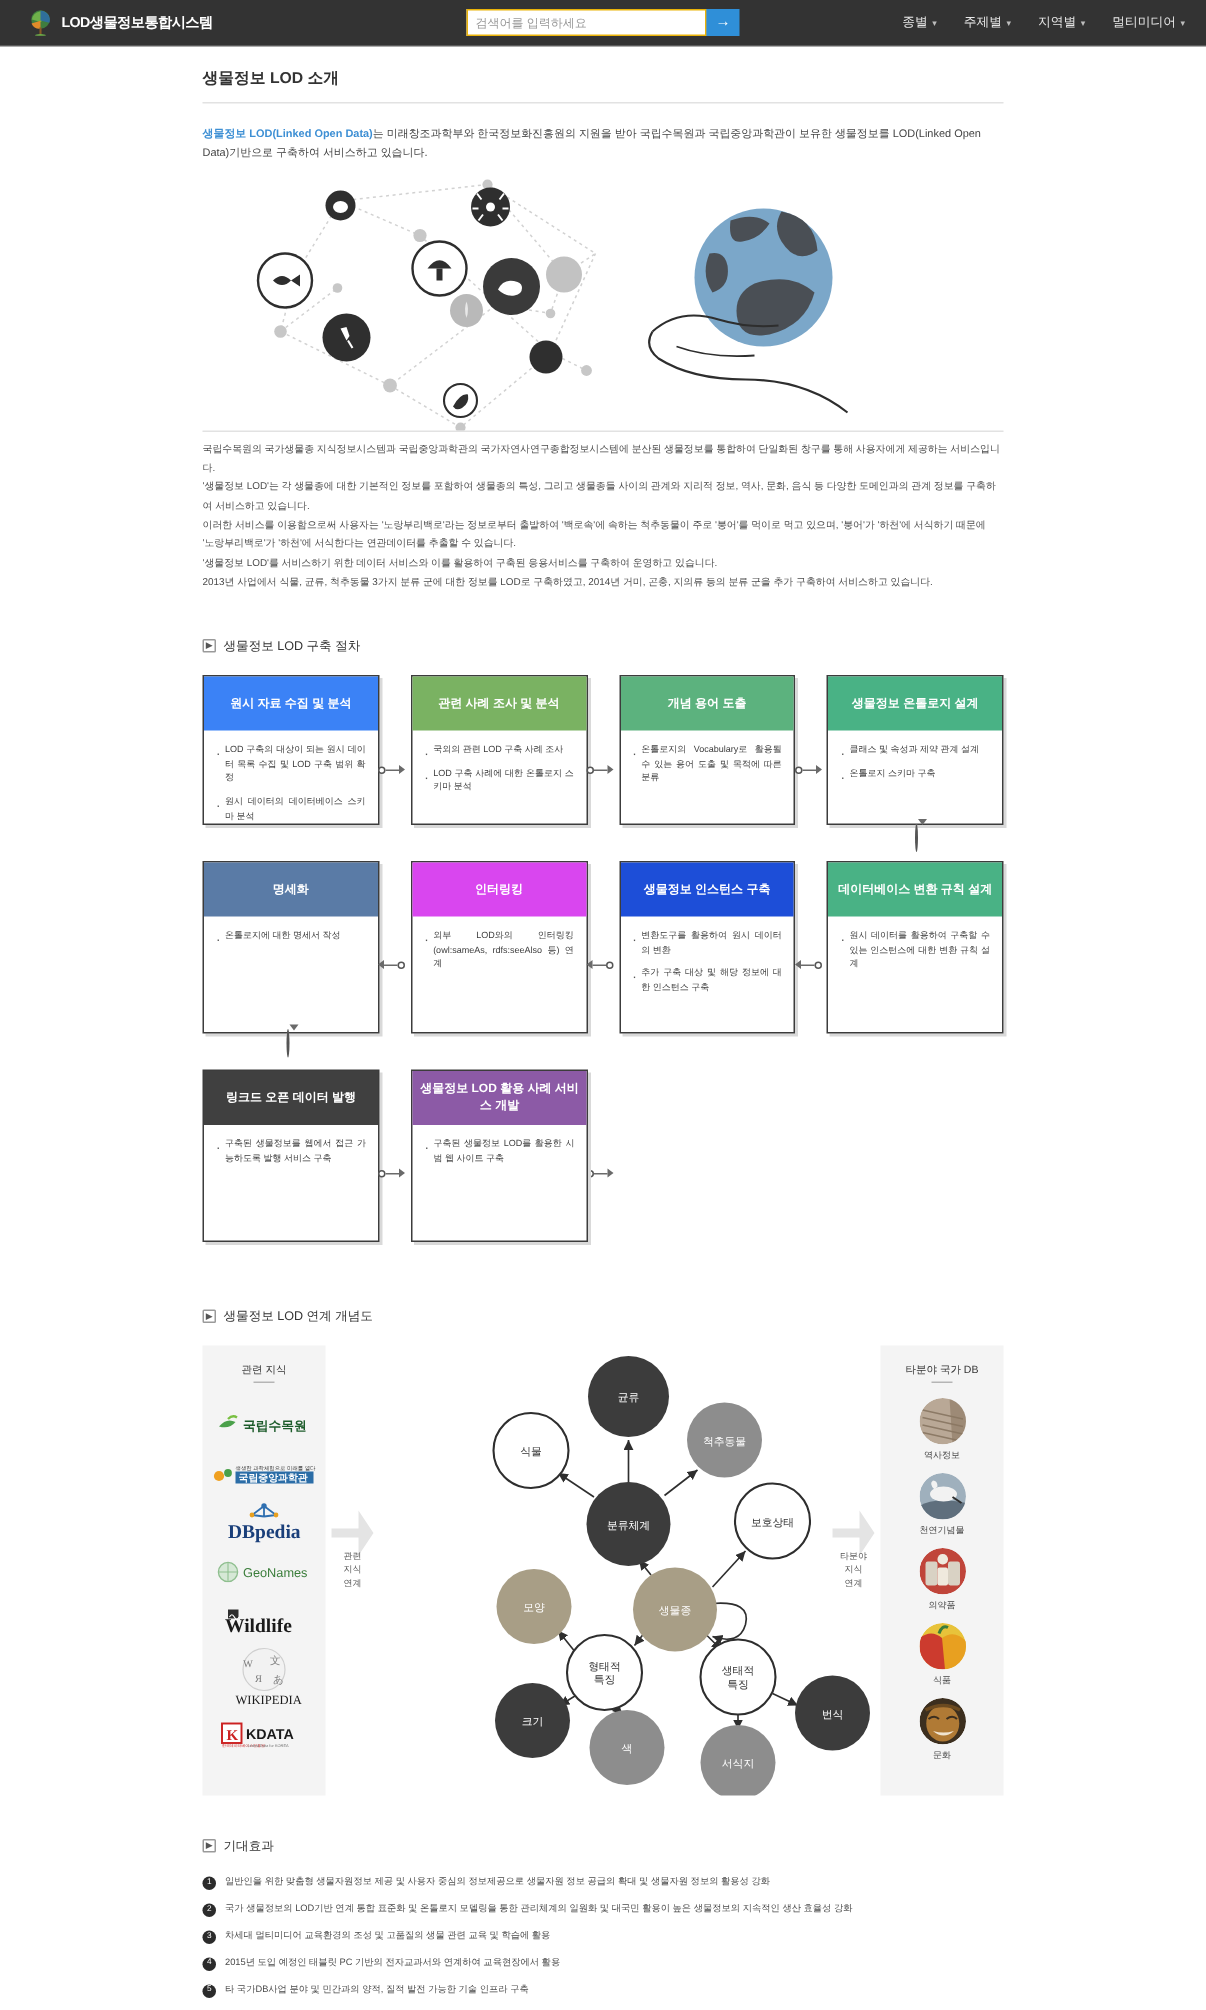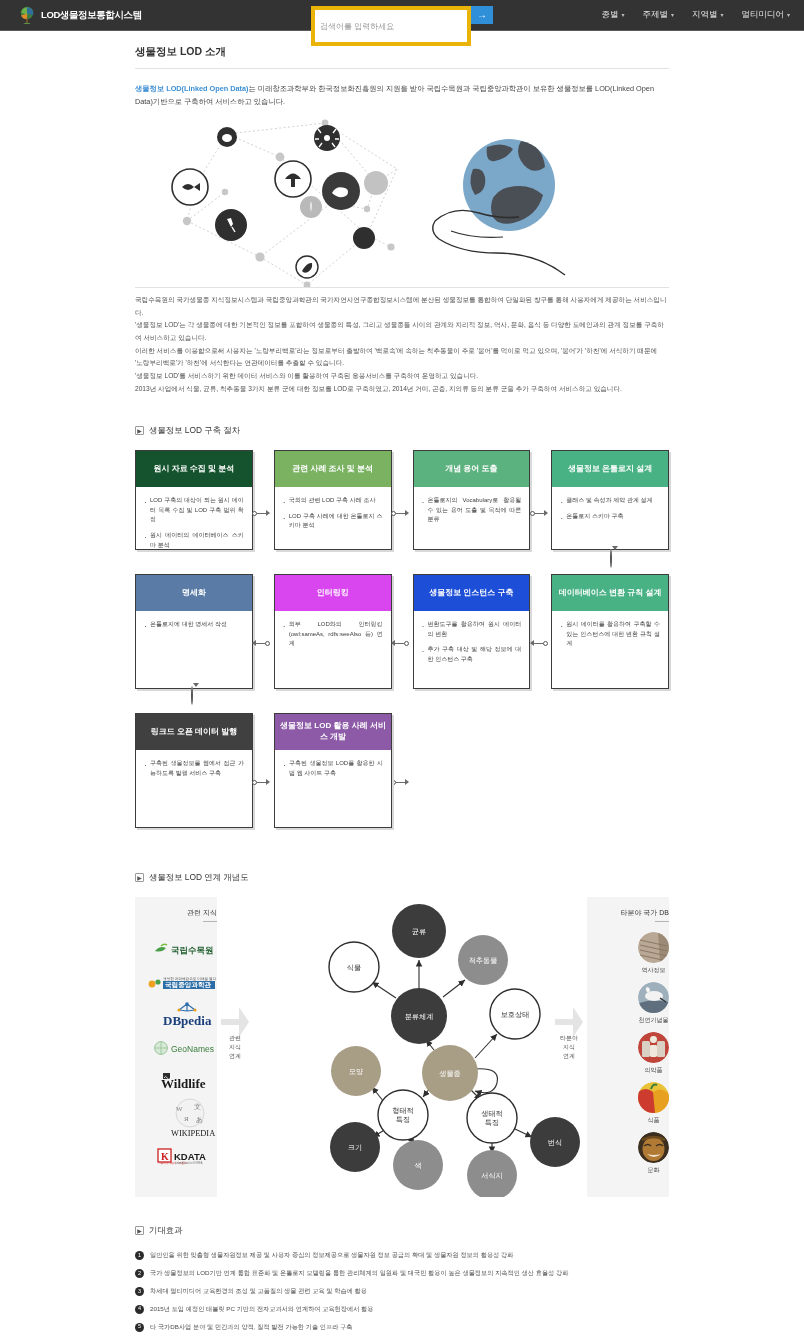--- a/index.html
+++ b/index.html
@@ -14,22 +14,22 @@
   .topbar {
     height: 30px; background: #333333; width: 100%;
     display: flex; align-items: center; position: relative;
   }
   .logo-wrap { display: flex; align-items: center; gap: 5px; padding-left: 18px; }
   .logo-mark { width: 18px; height: 18px; position: relative; }
   .logo-text { color: #fff; font-size: 9.5px; font-weight: bold; letter-spacing: -0.4px; white-space: nowrap; }
 
   .search-wrap { position: absolute; left: 311px; top: 6px; display: flex; height: 18px; }
   .search-input {
-    width: 160px; height: 18px; border: 4px solid #eab308; background: #fff;
-    font-size: 8px; padding: 16px 5px; color: #333; outline: none;
+    width: 160px; height: 18px; border: 1px solid #eab308; background: #fff;
+    font-size: 8px; padding: 0 5px; color: #333; outline: none;
     font-family: "Liberation Sans", sans-serif;
   }
   .search-input::placeholder { color: #999; }
   .search-btn {
     width: 22px; height: 18px; background: #2f8fd8; border: none; color: #fff;
     font-size: 10px; cursor: pointer; line-height: 18px; text-align: center; padding: 0;
   }
 
   .nav { position: absolute; right: 14px; top: 0; height: 30px; display: flex; align-items: center; gap: 18px; }
   .nav-item { color: #e8e8e8; font-size: 8.5px; cursor: pointer; white-space: nowrap; }
@@ -101,21 +101,21 @@
   .vconn { position: absolute; }
   .vconn .vdot { width: 5px; height: 5px; border-radius: 50%; border: 1px solid #555; background: #fff; margin: 0 auto; }
   .vconn .vln { width: 1px; height: 10px; background: #6a6a6a; margin: 0 auto; }
   .vconn .vah { width: 0; height: 0; border-top: 4px solid #6a6a6a; border-left: 3px solid transparent; border-right: 3px solid transparent; margin: 0 auto; }
 
   
   .concept { margin-top: 44px; }
   .concept-body { position: relative; height: 300px; display: flex; }
   .col-panel {
     width: 82px; background: #f4f4f4; padding-top: 11px;
-    display: flex; flex-direction: column; align-items: flex-end;
+    display: flex; flex-direction: column; align-items: center;
   }
   .col-panel .ttl { font-size: 7px; color: #333; margin-bottom: 3px; }
   .col-panel .ul { width: 14px; height: 1px; background: #b5b5b5; margin-bottom: 10px; }
   .logo-row { height: 33px; display: flex; align-items: center; justify-content: center; }
   .thumb-item { display: flex; flex-direction: column; align-items: center; margin-bottom: 7px; }
   .thumb { width: 31px; height: 31px; border-radius: 50%; overflow: hidden; position: relative; }
   .thumb-lbl { font-size: 6px; color: #444; margin-top: 3px; }
 
   .arrow-lbl {
     width: 36px; display: flex; flex-direction: column; align-items: center;
@@ -286,21 +286,21 @@
   </div>
 
   <div class="flow">
     <div class="sec-head">
       <span class="mk">▶</span>
       <span>생물정보 LOD 구축 절차</span>
     </div>
 
     <div class="flow-row">
       <div class="flow-card h1">
-        <div class="cap" style="background:#14532d">원시 자료 수집 및 분석</div>
+        <div class="cap" style="background:#3b82f6">원시 자료 수집 및 분석</div>
         <div class="body">
             <ul>
           <li>LOD 구축의 대상이 되는 원시 데이터 목록 수집 및 LOD 구축 범위 확정</li>
           <li>원시 데이터의 데이터베이스 스키마 분석</li>
         </ul>
           </div>
       </div>
       <div class="conn" style="left:117px; top:60px;">
         <span class="dot"></span>
         <span class="ln"></span>

